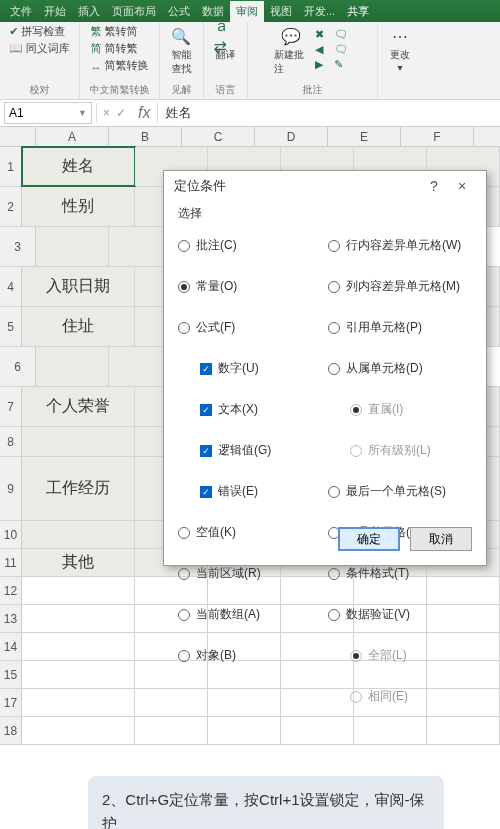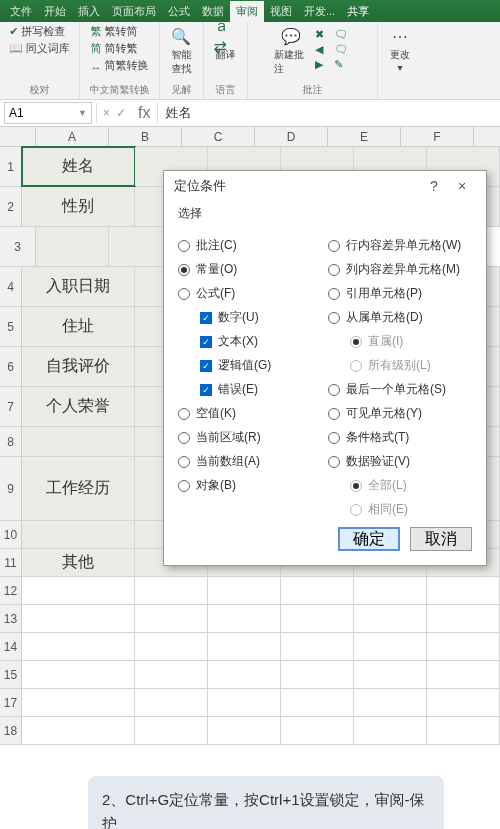--- a/index.html
+++ b/index.html
@@ -15,21 +15,21 @@
 .rgroup .rlabel{font-size:10px;color:#777;margin-top:2px}
 .rbtn{display:flex;flex-direction:column;align-items:center;width:34px;font-size:10px;color:#444}
 .rico{width:24px;height:24px;display:flex;align-items:center;justify-content:center;font-size:16px;color:#217346}
 .rstack{display:flex;flex-direction:column;gap:2px;font-size:11px;color:#444}
 .rstack div{padding:0 3px;display:flex;align-items:center;gap:3px}
 .glyph{font-size:11px;color:#217346}
 .formulabar{height:27px;display:flex;align-items:center;border-bottom:1px solid #ccc;background:#fff}
 .namebox{width:88px;height:22px;border:1px solid #ccc;margin:0 4px;padding:0 4px;font-size:12px;display:flex;align-items:center;justify-content:space-between}
 .namebox .dd{color:#888;font-size:9px}
 .fbbtns{display:flex;gap:6px;padding:0 6px;color:#999;font-size:12px}
-.fx{color:#777;padding:0 6px}
+.fx{font-style:italic;color:#777;padding:0 6px}
 .fval{font-size:13px;color:#333;padding-left:8px}
 .sep{width:1px;height:20px;background:#ddd}
 .grid{position:relative;height:702px;overflow:hidden}
 .colhdr{display:flex;height:20px;background:#f0f0f0;border-bottom:1px solid #ccc}
 .corner{width:36px;border-right:1px solid #ccc;background:#f0f0f0}
 .ch{flex:0 0 73px;border-right:1px solid #ccc;text-align:center;font-size:12px;color:#555;line-height:20px}
 .ch:first-of-type{flex:0 0 113px}
 .rows{}
 .row{display:flex;border-bottom:1px solid #d4d4d4}
 .rh{width:36px;background:#f0f0f0;border-right:1px solid #ccc;display:flex;align-items:center;justify-content:center;font-size:12px;color:#555}
@@ -38,31 +38,31 @@
 .row.selected .cell{background:#eceae5}
 .row .cell.empty{background:#fff}
 .cell.active{background:#fff;outline:2px solid #217346;outline-offset:-1px}
 .dialog{position:absolute;left:163px;top:170px;width:324px;height:396px;background:#fff;border:1px solid #999;box-shadow:3px 3px 8px rgba(0,0,0,.3)}
 .dlgtitle{height:30px;display:flex;align-items:center;padding:0 10px;font-size:13px;color:#333}
 .dlgtitle .spacer{flex:1}
 .dlgtitle .dbtn{width:28px;text-align:center;color:#555;font-size:14px}
 .dlgbody{padding:4px 14px;font-size:12px;color:#333}
 .dlgbody .grplbl{margin-bottom:15px}
 .opts{display:flex;gap:6px}
-.opcol{flex:1;display:flex;flex-direction:column;gap:7px}
+.opcol{flex:1;display:flex;flex-direction:column;gap:24px}
 .opt{display:flex;align-items:center;gap:6px;font-size:12px}
 .opt.sub{padding-left:22px}
 .opt.subrad{padding-left:22px;color:#999}
 .radio,.check{width:12px;height:12px;border:1px solid #666;display:inline-flex;align-items:center;justify-content:center;flex:none}
 .radio{border-radius:50%}
 .radio.on::after{content:"";width:6px;height:6px;background:#333;border-radius:50%}
 .check.on{background:#0066cc;border-color:#0066cc;color:#fff;font-size:9px}
 .check.on::after{content:"✓"}
 .dlgbtns{position:absolute;right:14px;bottom:14px;display:flex;gap:10px}
-.dbutton{width:62px;height:24px;border:1px solid #999;background:#e6e6e6;font-size:16px;display:flex;align-items:center;justify-content:center}
+.dbutton{width:62px;height:24px;border:1px solid #999;background:#e6e6e6;font-size:12px;display:flex;align-items:center;justify-content:center}
 .dbutton.primary{border:2px solid #5a8fd6;background:#def}
 .note{position:absolute;left:88px;top:649px;width:356px;background:#e3e9ee;border-radius:8px;padding:12px 14px;font-size:15px;color:#333;line-height:1.6}
 </style>
 </head>
 <body>
 
 <div class="tabstrip">
   <div class="tab">文件</div>
   <div class="tab">开始</div>
   <div class="tab">插入</div>
@@ -237,21 +237,20 @@
         <div class="rh">5</div>
         <div class="cell colA">住址</div>
         <div class="cell"></div>
         <div class="cell"></div>
         <div class="cell"></div>
         <div class="cell"></div>
         <div class="cell"></div>
       </div>
     <div class="row selected" style="height:40px">
         <div class="rh">6</div>
-        <div class="cell colA">自我评价</div>
         <div class="cell"></div>
         <div class="cell"></div>
         <div class="cell"></div>
         <div class="cell"></div>
         <div class="cell"></div>
       </div>
     <div class="row selected" style="height:40px">
         <div class="rh">7</div>
         <div class="cell colA">个人荣誉</div>
         <div class="cell"></div>

